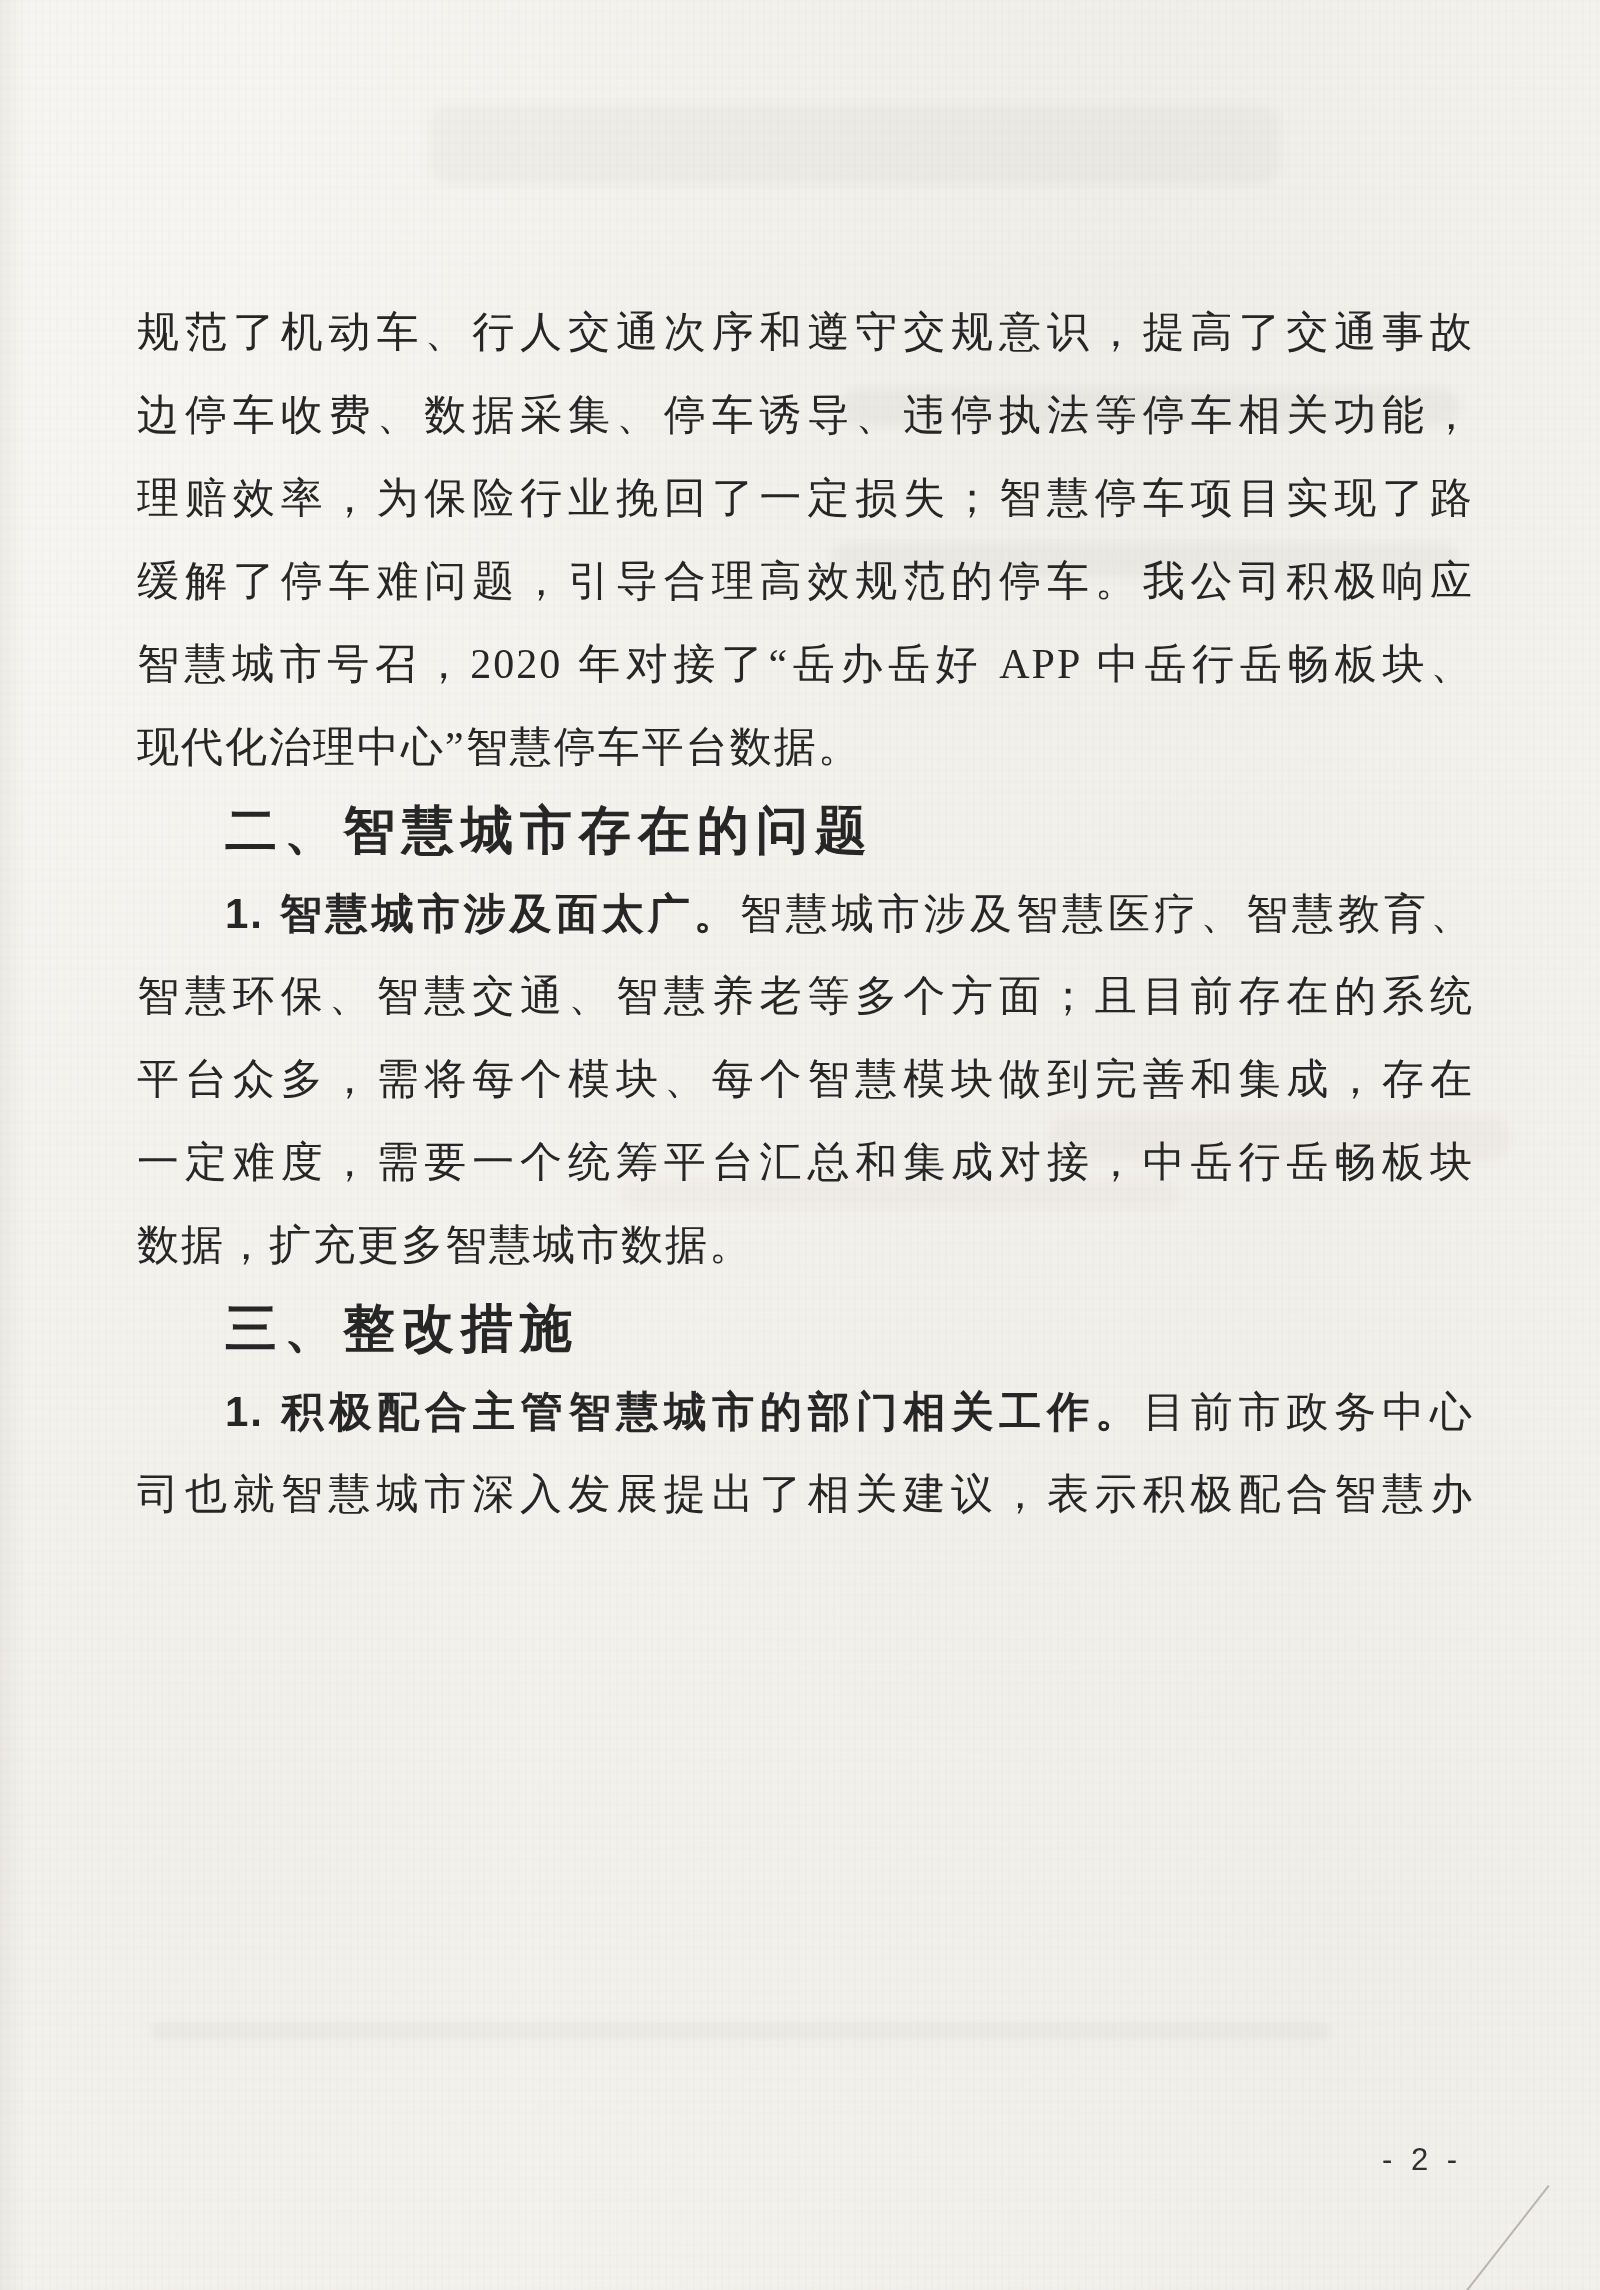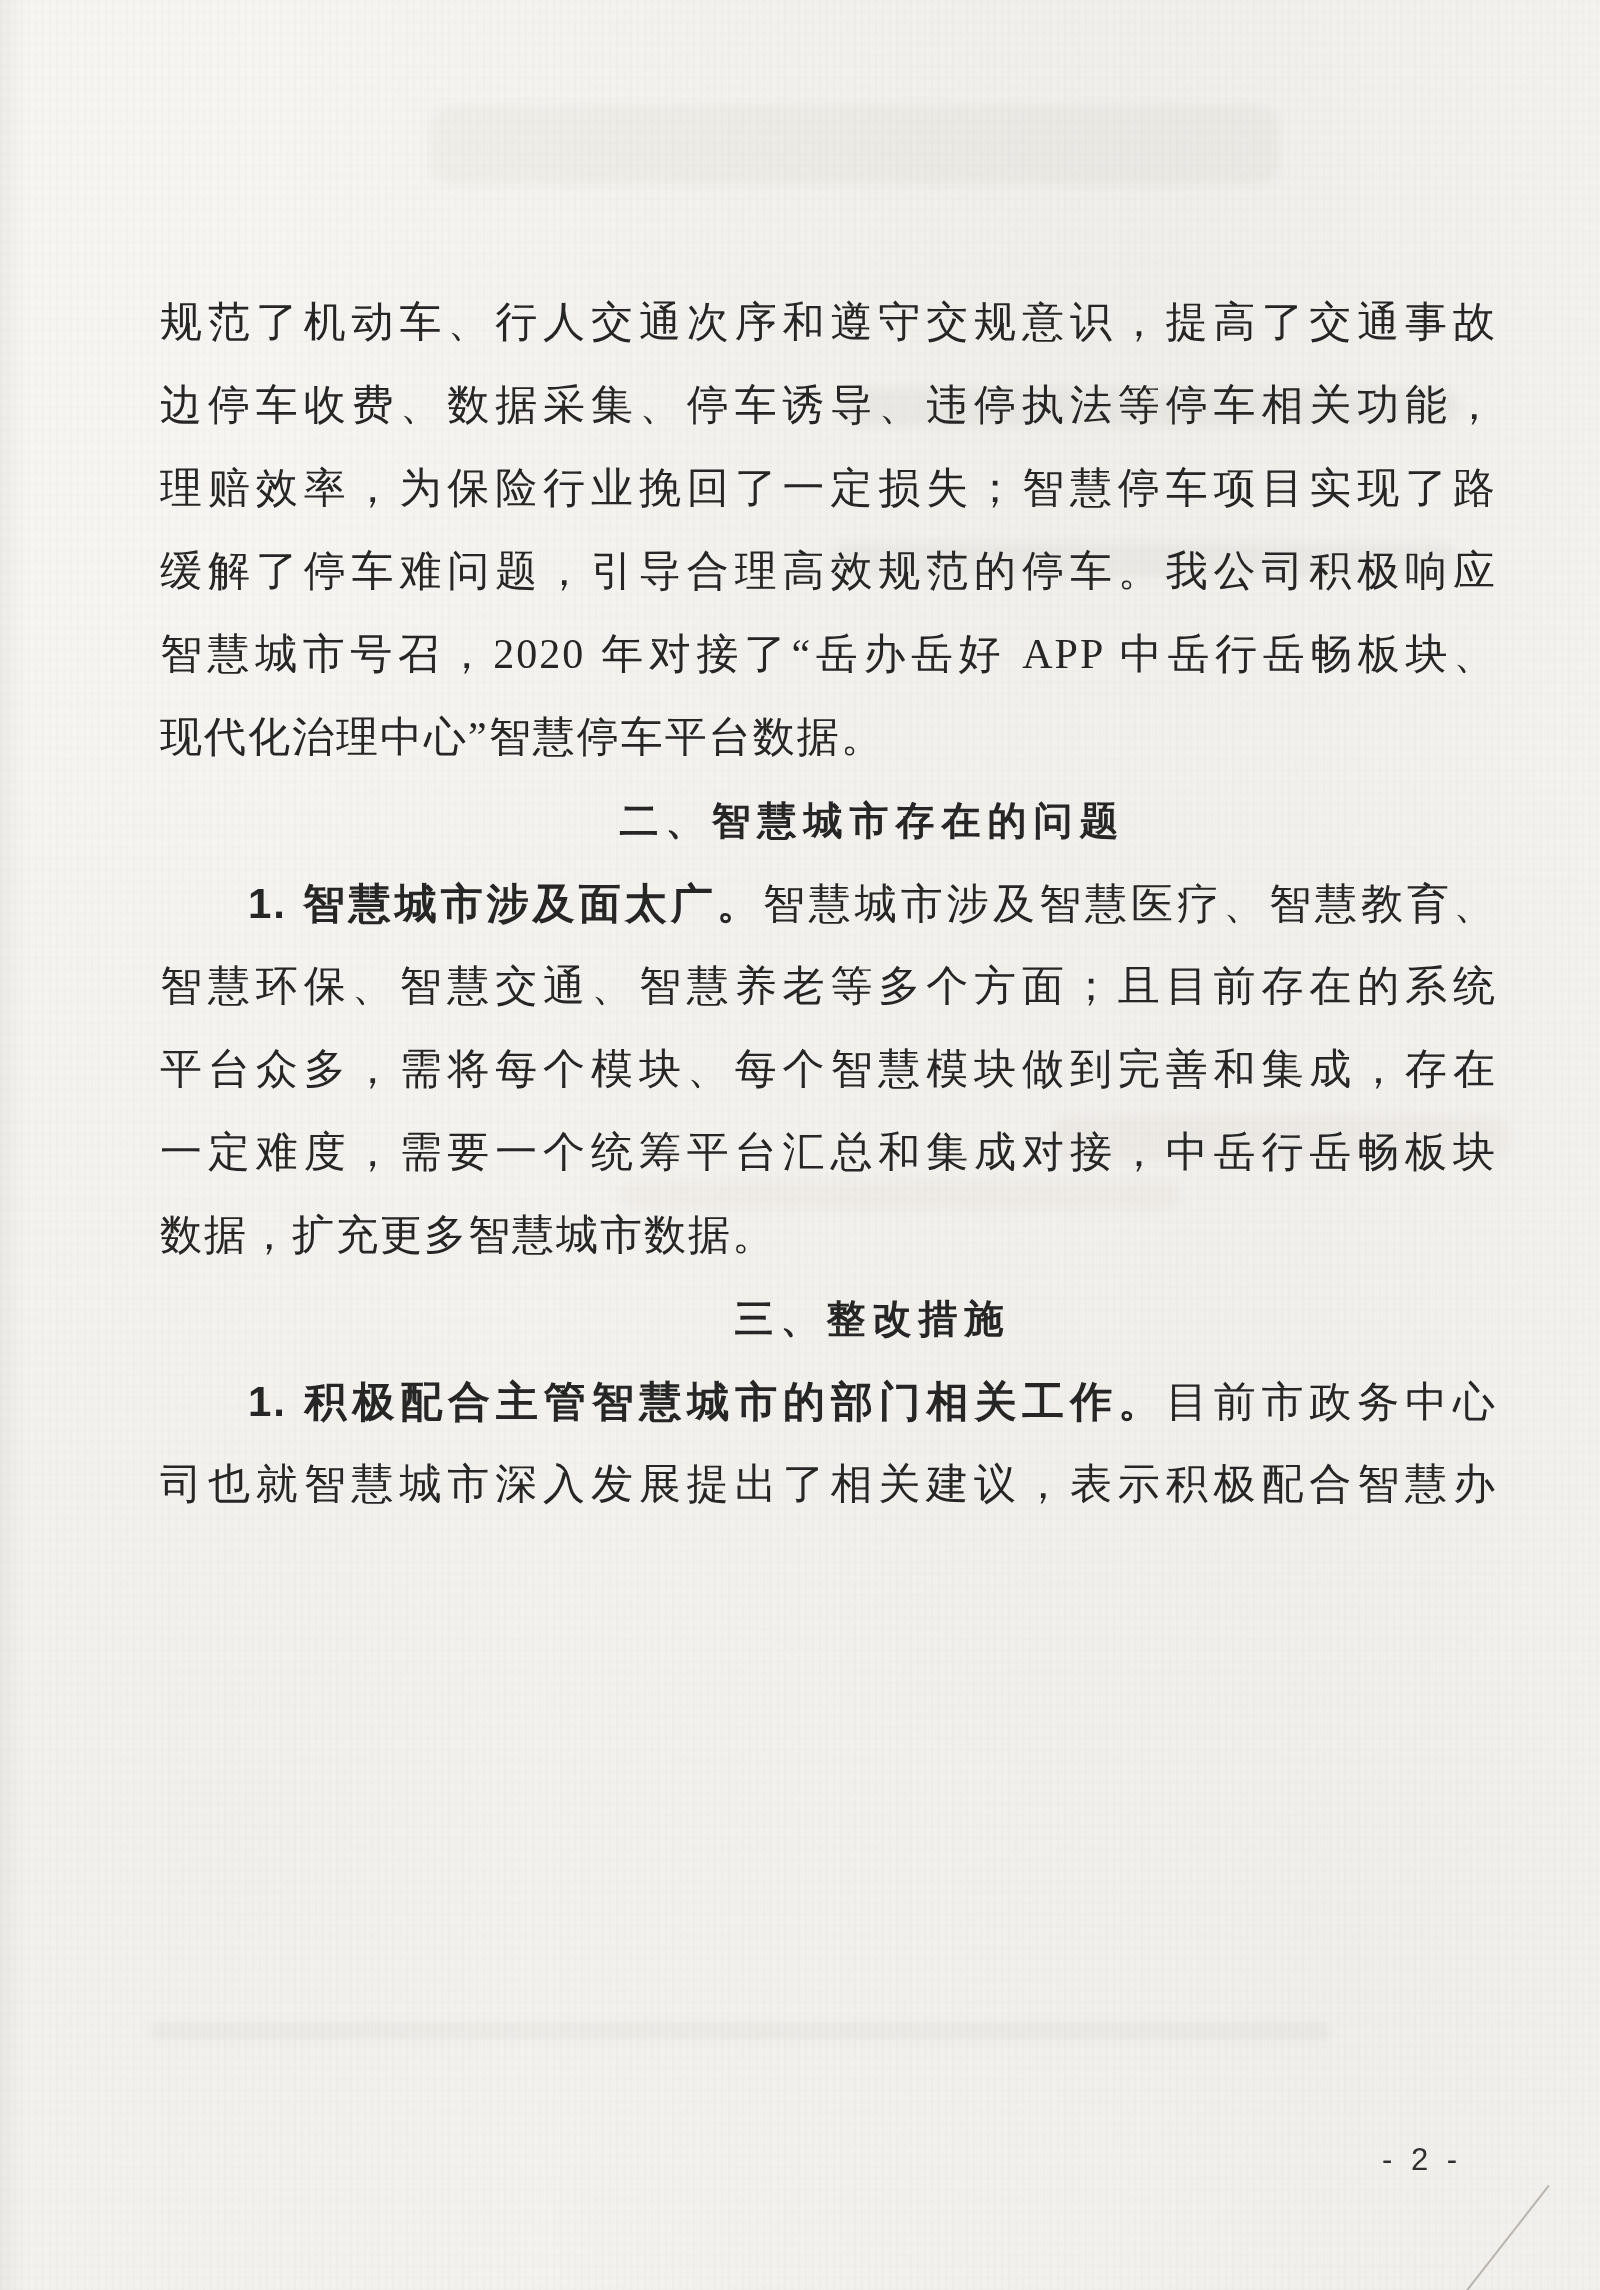--- a/index.html
+++ b/index.html
@@ -20,31 +20,31 @@
       radial-gradient(ellipse at 15% 80%, rgba(110,105,95,0.04), rgba(0,0,0,0) 50%),
       radial-gradient(ellipse at 85% 85%, rgba(110,105,95,0.05), rgba(0,0,0,0) 45%),
       repeating-linear-gradient(90deg, rgba(100,95,85,0.018) 0 2px, rgba(0,0,0,0) 2px 7px),
       repeating-linear-gradient(0deg, rgba(100,95,85,0.012) 0 3px, rgba(0,0,0,0) 3px 11px);
   }
   .page::after{ 
     content:"";position:absolute;left:0;top:0;bottom:0;width:26px;pointer-events:none;
     background:linear-gradient(90deg, rgba(90,85,75,0.06), rgba(0,0,0,0));
   }
   .content{
-    position:absolute;left:137px;top:281px;width:1337px;margin-left:23px;
+    position:absolute;left:137px;top:291px;width:1337px;
   }
   .line{
     height:83px;line-height:83px;font-size:42px;letter-spacing:2px;
     white-space:normal;
   }
   .line.justify{text-align:justify;text-align-last:justify;}
   .line.indent{text-indent:88px;}
   .seg{font-weight:normal;}
   .seg-b{font-weight:bold;font-family:"Liberation Sans","DejaVu Sans",sans-serif;}
-  .block-heading .line{font-size:39px;letter-spacing:7px;text-align:center;}
+  .block-heading .line{font-size:52px;letter-spacing:7px;}
   .page-number{
     position:absolute;left:1382px;top:2142px;
     font-size:31px;letter-spacing:5px;color:#2f2f2f;
     font-family:"Liberation Sans","DejaVu Sans",sans-serif;
   }
   
   .smudge{position:absolute;pointer-events:none;filter:blur(5px);border-radius:20px;}
   .s1{left:430px;top:105px;width:850px;height:80px;background:rgba(115,110,100,0.045);}
   .s2{left:840px;top:388px;width:620px;height:38px;background:rgba(115,110,100,0.055);}
   .s3{left:830px;top:543px;width:630px;height:34px;background:rgba(115,110,100,0.05);}

